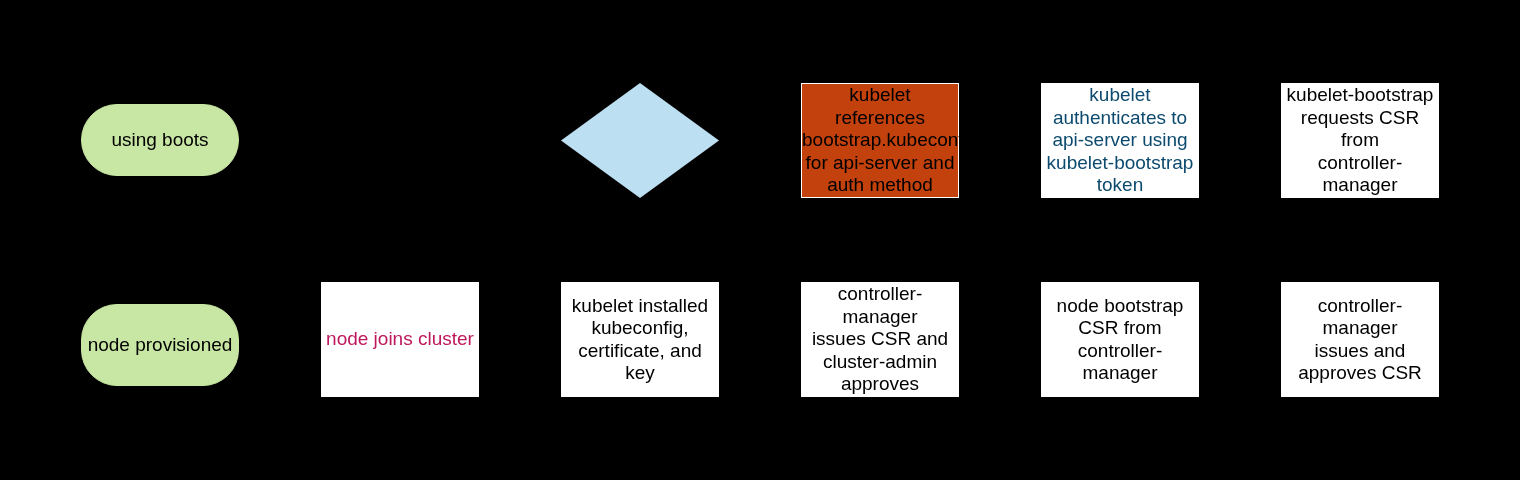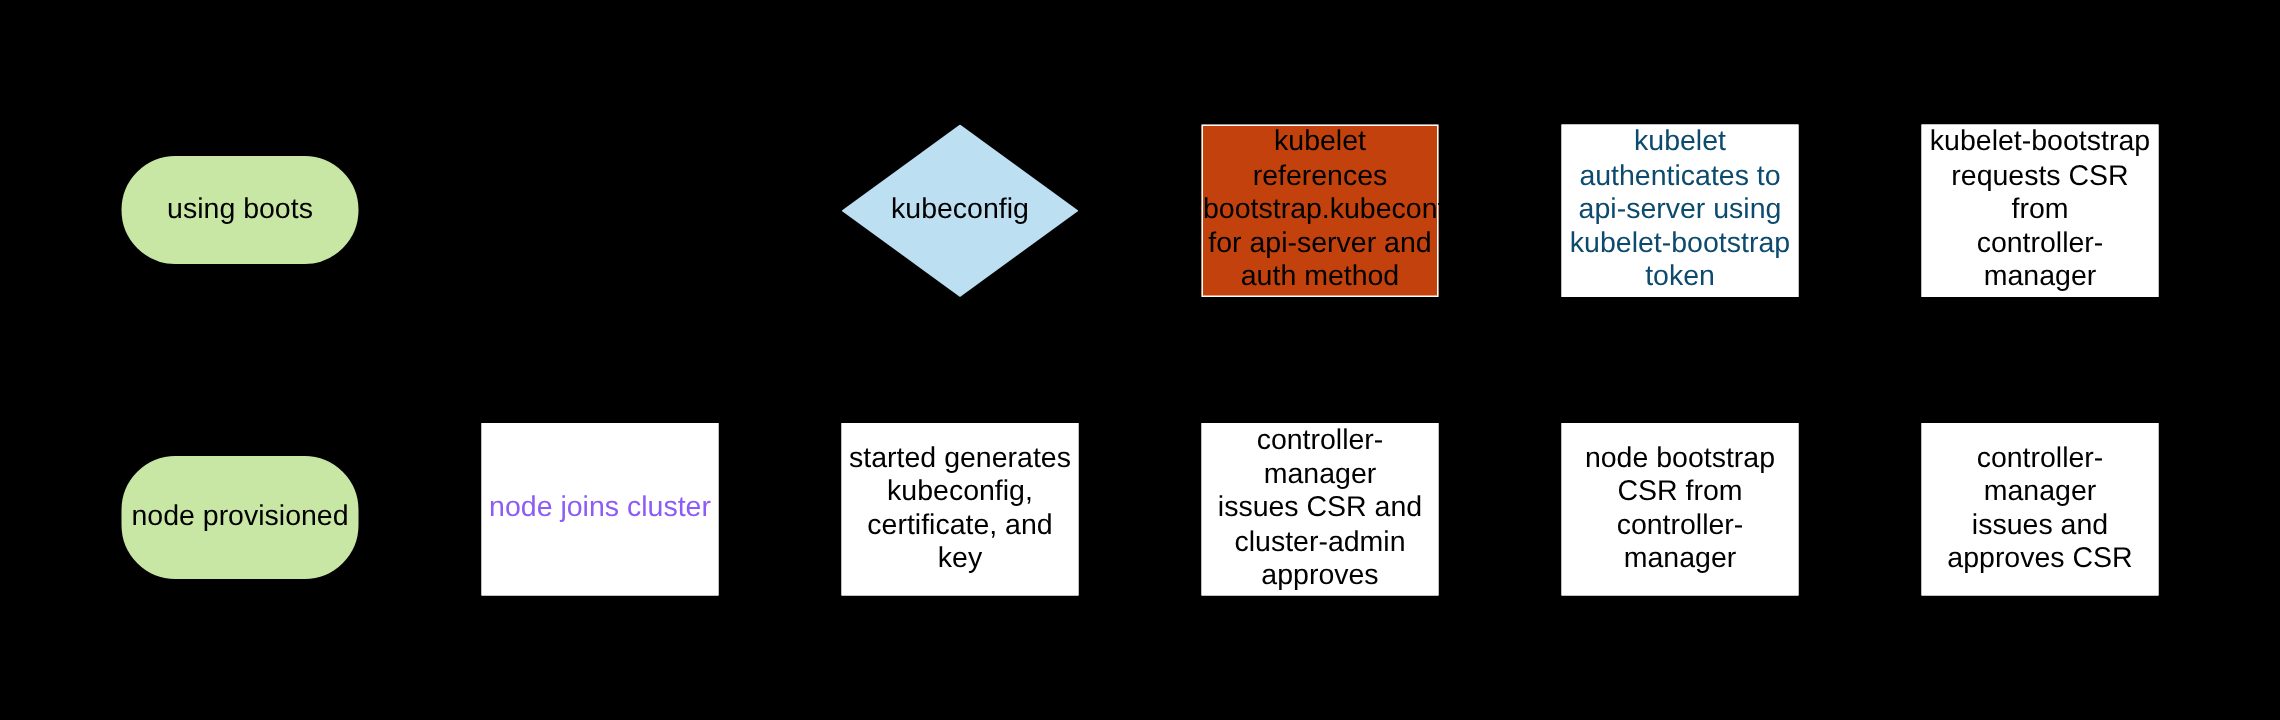--- a/index.html
+++ b/index.html
@@ -69,37 +69,37 @@
   .node.decision .label {
     position: relative;
     z-index: 2;
   }
 </style>
 </head>
 <body>
 
 <div id="canvas" style="background: rgb(0, 0, 0);">
     <div class="node terminator" style="left: 81px; top: 104px; width: 158px; height: 72px; background: rgb(201, 231, 164); border-color: rgb(201, 231, 164);"><span class="label" style="color: rgb(0, 0, 0);">using boots</span></div>
-    <div class="node decision" style="left: 561px; top: 83px; width: 158px; height: 115px;"><div class="diamond-shape" style="background: rgb(188, 223, 242);"></div><span class="label" style="color: rgb(0, 0, 0);">kubeconfig</span></div>
+    <div class="node decision" style="left: 561px; top: 83px; width: 158px; height: 115px;"><div class="diamond-shape" style="background: rgb(188, 223, 242);"></div></div>
     <div class="node process" style="left: 801px; top: 83px; width: 158px; height: 115px; background: #c2410c; border-color: rgb(255, 255, 255);"><span class="label" style="color: rgb(0, 0, 0);">kubelet references
 bootstrap.kubeconfig
 for api-server and
 auth method</span></div>
     <div class="node process" style="left: 1041px; top: 83px; width: 158px; height: 115px; background: rgb(255, 255, 255); border-color: rgb(255, 255, 255);"><span class="label" style="color: #0c4a6e;">kubelet
 authenticates to
 api-server using
 kubelet-bootstrap
 token</span></div>
     <div class="node process" style="left: 1281px; top: 83px; width: 158px; height: 115px; background: rgb(255, 255, 255); border-color: rgb(255, 255, 255);"><span class="label" style="color: rgb(0, 0, 0);">kubelet-bootstrap
 requests CSR
 from
 controller-manager</span></div>
     <div class="node terminator" style="left: 81px; top: 304px; width: 158px; height: 82px; background: rgb(201, 231, 164); border-color: rgb(201, 231, 164);"><span class="label" style="color: rgb(0, 0, 0);">node provisioned</span></div>
-    <div class="node process" style="left: 321px; top: 282px; width: 158px; height: 115px; background: rgb(255, 255, 255); border-color: rgb(255, 255, 255);"><span class="label" style="color: #8b5cf6;">node joins cluster</span></div>
-    <div class="node process" style="left: 561px; top: 282px; width: 158px; height: 115px; background: rgb(255, 255, 255); border-color: rgb(255, 255, 255);"><span class="label" style="color: rgb(0, 0, 0);">started generates
+    <div class="node process" style="left: 321px; top: 282px; width: 158px; height: 115px; background: rgb(255, 255, 255); border-color: rgb(255, 255, 255);"><span class="label" style="color: #be185d;">node joins cluster</span></div>
+    <div class="node process" style="left: 561px; top: 282px; width: 158px; height: 115px; background: rgb(255, 255, 255); border-color: rgb(255, 255, 255);"><span class="label" style="color: rgb(0, 0, 0);">kubelet installed
 kubeconfig,
 certificate, and key</span></div>
     <div class="node process" style="left: 801px; top: 282px; width: 158px; height: 115px; background: rgb(255, 255, 255); border-color: rgb(255, 255, 255);"><span class="label" style="color: rgb(0, 0, 0);">controller-manager
 issues CSR and
 cluster-admin
 approves</span></div>
     <div class="node process" style="left: 1041px; top: 282px; width: 158px; height: 115px; background: rgb(255, 255, 255); border-color: rgb(255, 255, 255);"><span class="label" style="color: rgb(0, 0, 0);">node bootstrap
 CSR from
 controller-manager</span></div>
     <div class="node process" style="left: 1281px; top: 282px; width: 158px; height: 115px; background: rgb(255, 255, 255); border-color: rgb(255, 255, 255);"><span class="label" style="color: rgb(0, 0, 0);">controller-manager

